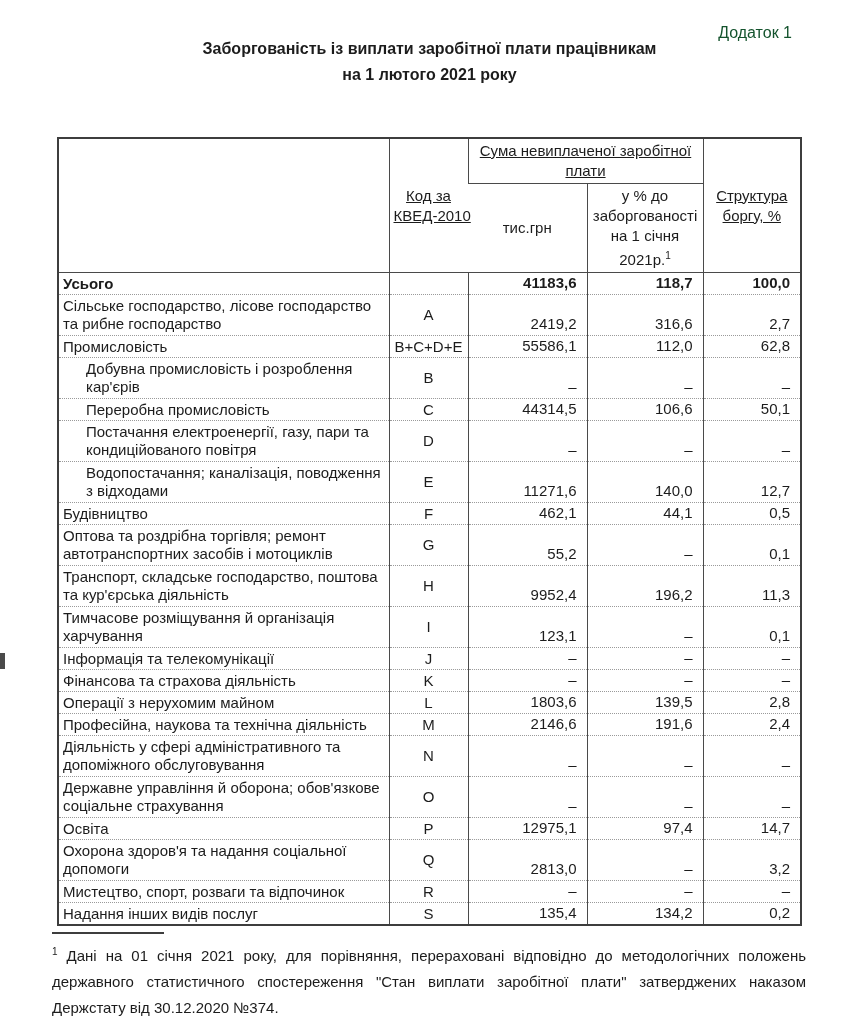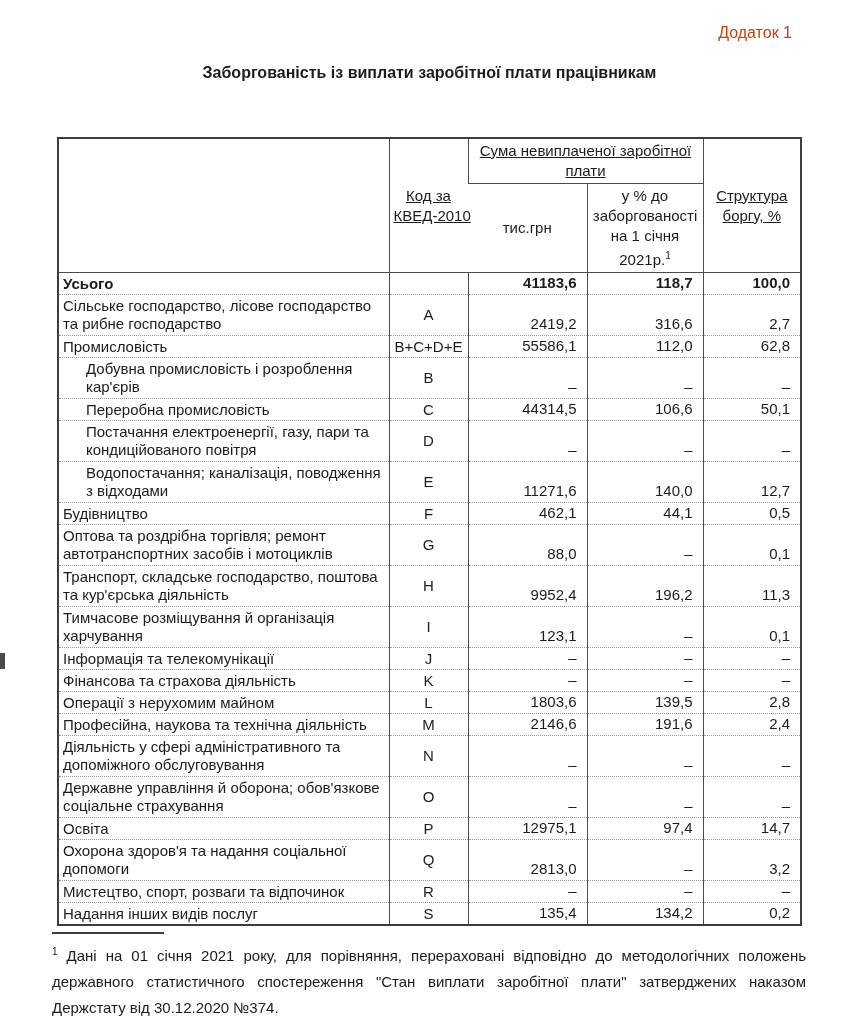--- a/index.html
+++ b/index.html
@@ -11,25 +11,25 @@
     background: #ffffff;
     font-family: "Liberation Sans", sans-serif;
     color: #1c1c1c;
     overflow: hidden;
   }
   .appendix {
     position: absolute;
     top: 24px;
     right: 70px;
     font-size: 16px;
-    color: #c2410c;
+    color: #14532d;
   }
   .title {
     position: absolute;
-    top: 60px;
+    top: 36px;
     left: 57px;
     width: 745px;
     text-align: center;
     font-weight: bold;
     font-size: 16px;
     line-height: 26px;
   }
   table.arrears {
     position: absolute;
     top: 137px;
@@ -105,20 +105,21 @@
 </style>
 </head>
 <body>
 
 <div class="page">
 
   <div class="appendix">Додаток 1</div>
 
   <div class="title">
     <div>Заборгованість із виплати заробітної плати працівникам</div>
+    <div>на 1 лютого 2021 року</div>
   </div>
 
   <table class="arrears">
     <colgroup>
       <col class="c-name">
         <col class="c-code">
         <col class="c-thousands">
         <col class="c-percent">
         <col class="c-structure">
     </colgroup>
@@ -190,21 +191,21 @@
         <tr class="row">
       <td class="cell-name">Будівництво</td>
       <td class="cell-code">F</td>
       <td class="num">462,1</td>
       <td class="num">44,1</td>
       <td class="num num-last">0,5</td>
     </tr>
         <tr class="row tall">
       <td class="cell-name">Оптова та роздрібна торгівля; ремонт автотранспортних засобів і мотоциклів</td>
       <td class="cell-code">G</td>
-      <td class="num">88,0</td>
+      <td class="num">55,2</td>
       <td class="num">–</td>
       <td class="num num-last">0,1</td>
     </tr>
         <tr class="row tall">
       <td class="cell-name">Транспорт, складське господарство, поштова та кур'єрська діяльність</td>
       <td class="cell-code">H</td>
       <td class="num">9952,4</td>
       <td class="num">196,2</td>
       <td class="num num-last">11,3</td>
     </tr>

